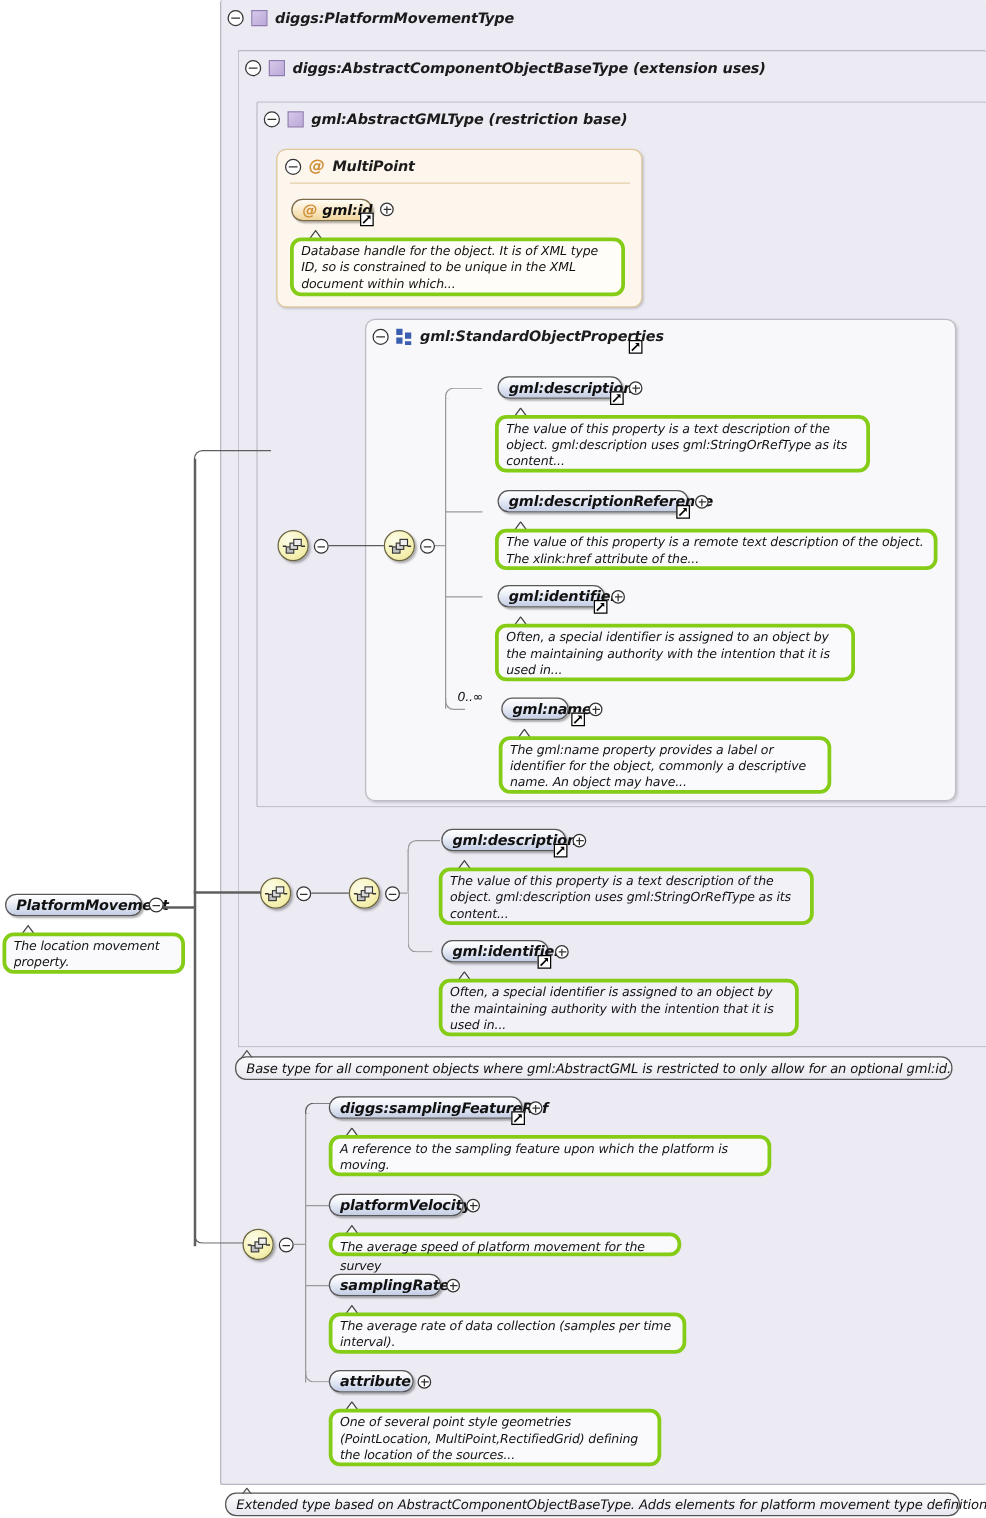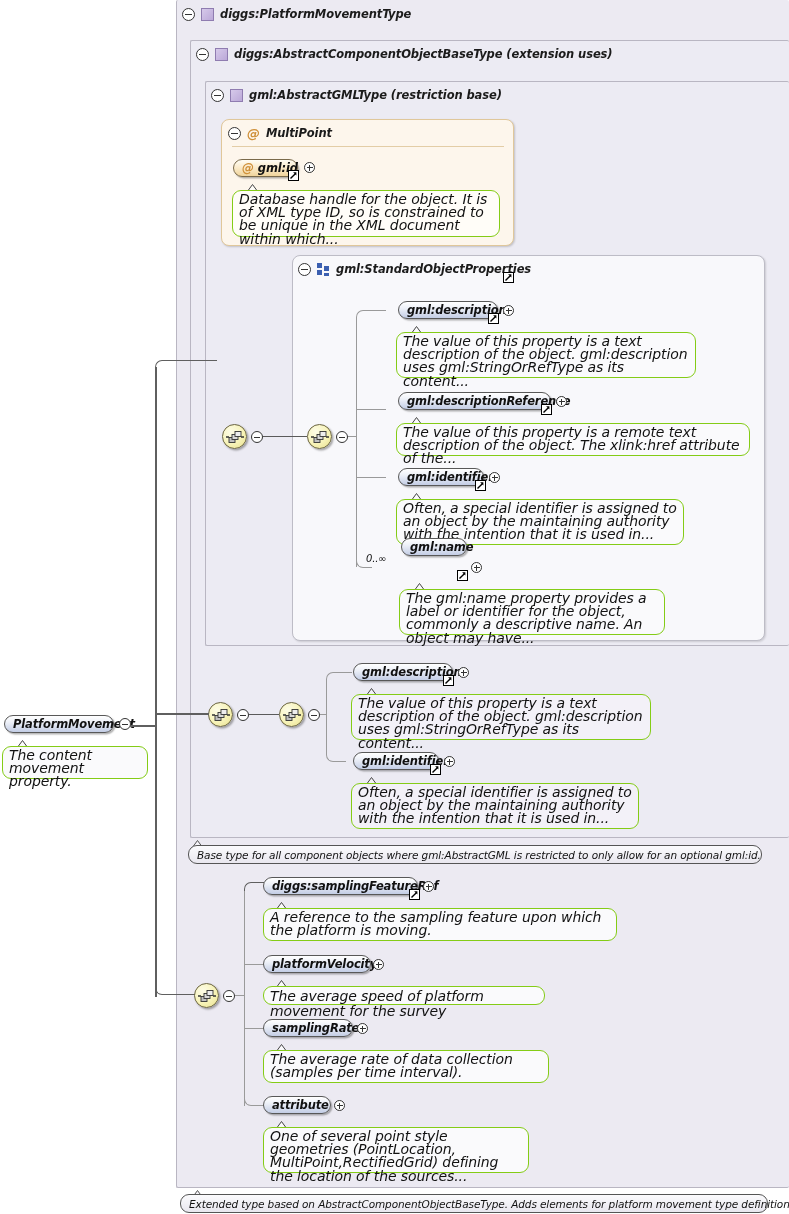--- a/index.html
+++ b/index.html
@@ -167,24 +167,24 @@
     background: #fff;
   }
   .nodeminus::before {
     content:""; position:absolute; left:2px; right:2px; top:4.5px;
     height:1px; background:#333;
   }
 
   
   .doc {
     position: absolute;
-    border: 1px solid #84cc16;
+    border: 3px solid #84cc16;
     border-radius: 9px;
     background: #fafafc;
-    font-size: 14px;
+    font-size: 10px;
     line-height: 13.2px;
     color: #111;
     padding: 2px 6px 3px 6px;
     letter-spacing: -0.1px;
   }
   .doc.purple { background: #f3f1f8; }
   .doc.orange { background: #fffdf8; }
   .doc-tail {
     position: absolute;
     width: 13px; height: 7px;
@@ -397,21 +397,21 @@
   </div>
   <div class="nodeplus" style="left:489px; top:472px;"></div>
   <div class="doc-tail" style="left:410px; top:493px;">
     <svg width="13" height="8" viewBox="0 0 13 8">
         <path d="M1 8 L6.5 0.5 L12 8" fill="#fafafc" stroke="#444" stroke-width="1"></path>
       </svg>
   </div>
   <div class="doc" style="left:396px; top:499px; width:288px; height:46px;">Often, a special identifier is assigned to an object by the maintaining authority with the intention that it is used in...</div>
 
   <div class="card" style="left:366px; top:553px;">0..∞</div>
-  <div class="node" style="left:401px; top:538px; width:66px;">
+  <div class="node" style="left:401px; top:558px; width:54px;">
     <span>gml:name</span>
   </div>
   <div class="linkbadge" style="left:457px; top:570px;">
     <svg width="9" height="9" viewBox="0 0 9 9">
         <path d="M1.5 7.5 L6.6 2.4" stroke="#000" stroke-width="1.4" fill="none"></path>
         <path d="M7.4 1.3 L7.4 4.6 L4.1 1.3 Z" fill="#000"></path>
       </svg>
   </div>
   <div class="nodeplus" style="left:471px; top:562px;"></div>
   <div class="doc-tail" style="left:413px; top:583px;">
@@ -482,21 +482,21 @@
 
   <div class="node" style="left:4px; top:715px; width:110px;">
     <span>PlatformMovement</span>
   </div>
   <div class="nodeminus" style="left:119px; top:718px;"></div>
   <div class="doc-tail" style="left:16px; top:740px;">
     <svg width="13" height="8" viewBox="0 0 13 8">
         <path d="M1 8 L6.5 0.5 L12 8" fill="#fafafc" stroke="#444" stroke-width="1"></path>
       </svg>
   </div>
-  <div class="doc" style="left:2px; top:746px; width:146px; height:33px;">The content movement property.</div>
+  <div class="doc" style="left:2px; top:746px; width:146px; height:33px;">The location movement property.</div>
 
   <div class="ln thick-h" style="left:131px; top:725px; width:25px;"></div>
   <div class="ln thick-v" style="left:155px; top:367px; height:630px;"></div>
   <div class="elbow up dark" style="left:155px; top:360px; width:62px; height:8px;"></div>
   <div class="ln thick-h" style="left:155px; top:713px; width:54px;"></div>
   <div class="elbow dark" style="left:155px; top:725px; width:40px; height:270px;"></div>
 
   <div class="doc-tail" style="left:191px; top:840px;">
     <svg width="13" height="8" viewBox="0 0 13 8">
         <path d="M1 8 L6.5 0.5 L12 8" fill="#f4f3f8" stroke="#555" stroke-width="1"></path>

